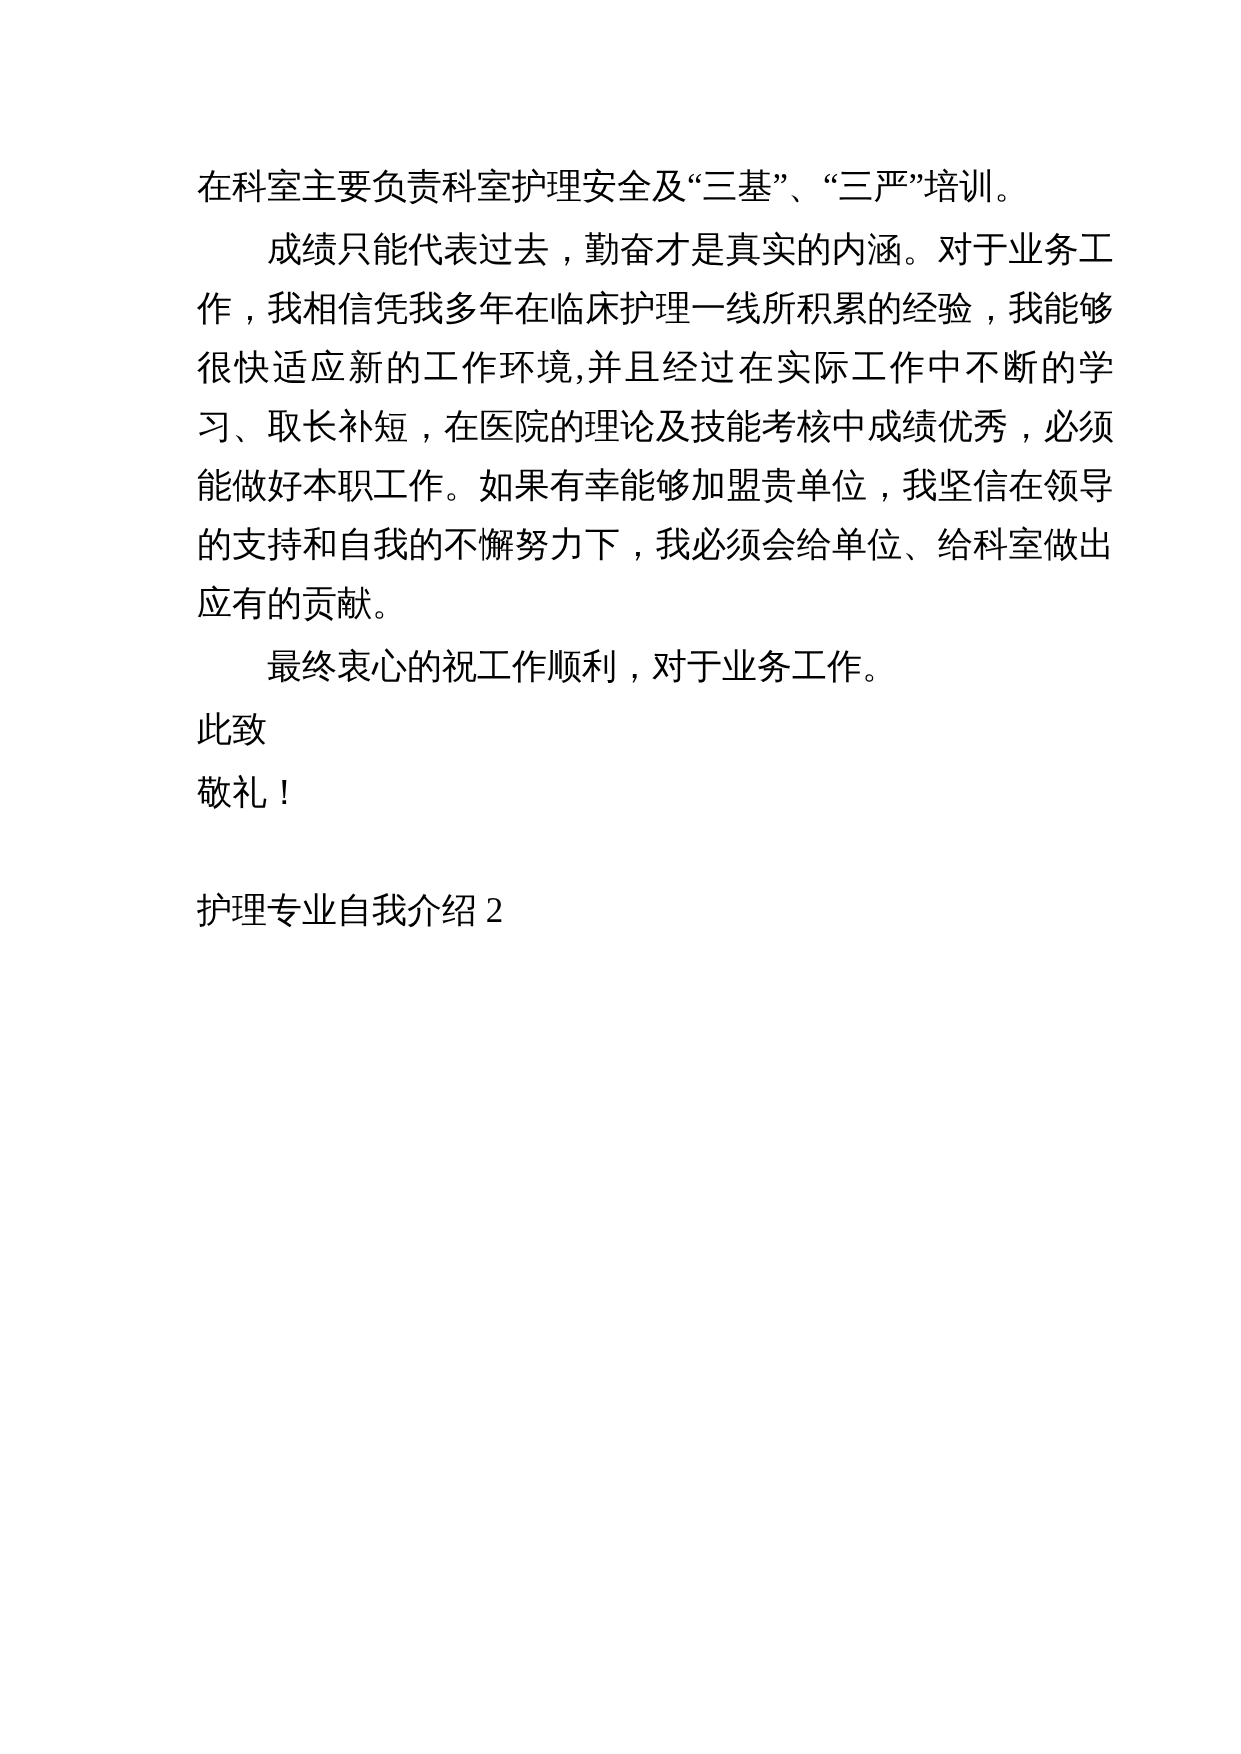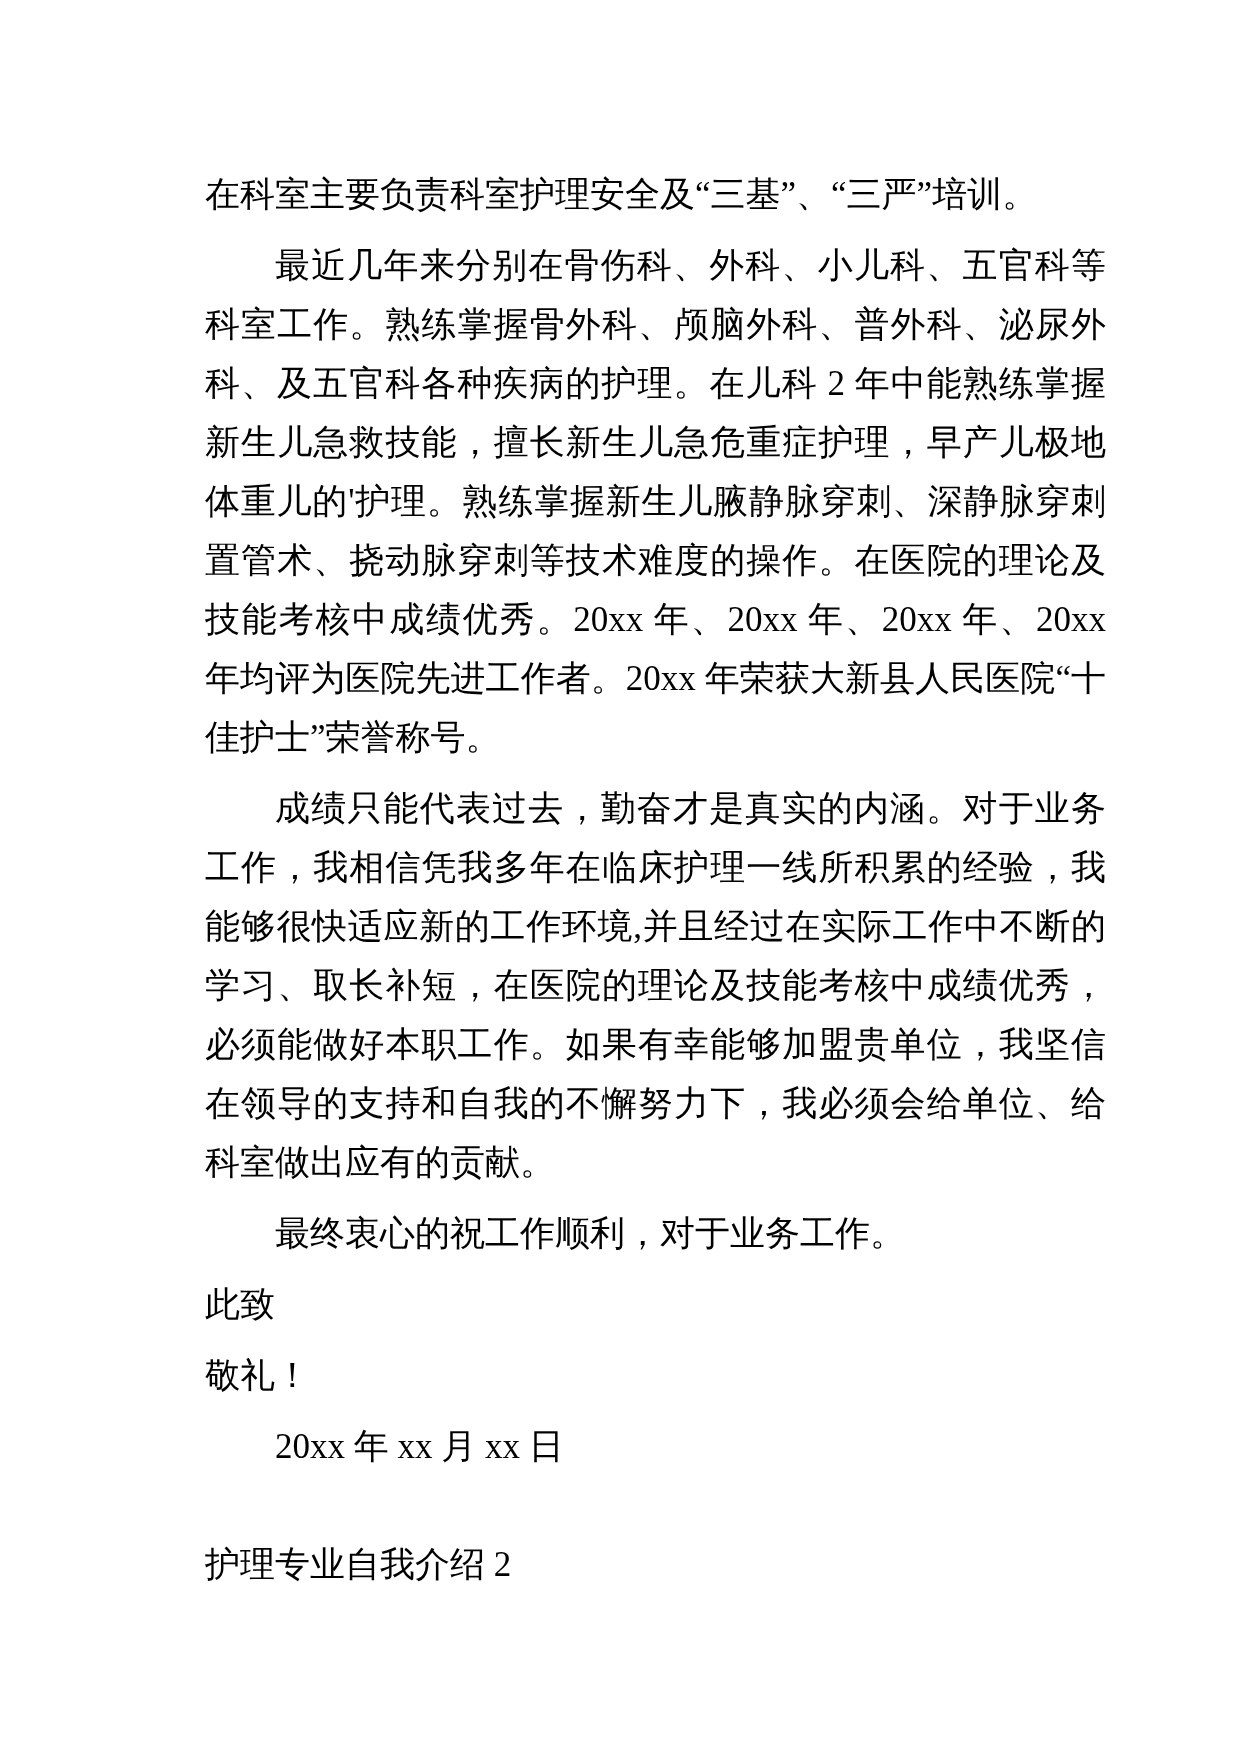--- a/index.html
+++ b/index.html
@@ -19,35 +19,33 @@
     left: 193px;
     top: 153px;
     width: 925px;
     color: #000000;
     font-size: 35px;
     line-height: 59px;
     text-align: justify;
     font-weight: 400;
   }
   .doc p {
-    margin: 12px;
+    margin: 4px;
     padding: 0;
   }
   .doc p.indent {
     text-indent: 2em;
   }
   .doc p.gap-above {
     margin-top: 59px;
   }
 </style>
 </head>
 <body>
 
 <div class="doc">
   <p>在科室主要负责科室护理安全及“三基”、“三严”培训。</p>
-  <p class="indent">最近几年来分别在骨伤科、外科、小儿科、五官科等科室工作。熟练掌握骨外科、颅脑外科、普外科、泌尿外科、及五官科各种疾病的护理。在儿科 2 年中能熟练掌握新生儿急救技能，擅长新生儿急危重症护理，早产儿极地体重儿的'护理。熟练掌握新生儿腋静脉穿刺、深静脉穿刺置管术、挠动脉穿刺等技术难度的操作。在医院的理论及技能考核中成绩优秀。20xx 年、20xx 年、20xx 年、20xx 年均评为医院先进工作者。20xx 年荣获大新县人民医院“十佳护士”荣誉称号。</p>
   <p class="indent">成绩只能代表过去，勤奋才是真实的内涵。对于业务工作，我相信凭我多年在临床护理一线所积累的经验，我能够很快适应新的工作环境,并且经过在实际工作中不断的学习、取长补短，在医院的理论及技能考核中成绩优秀，必须能做好本职工作。如果有幸能够加盟贵单位，我坚信在领导的支持和自我的不懈努力下，我必须会给单位、给科室做出应有的贡献。</p>
   <p class="indent">最终衷心的祝工作顺利，对于业务工作。</p>
   <p>此致</p>
   <p>敬礼！</p>
-  <p class="indent">20xx 年 xx 月 xx 日</p>
   <p class="gap-above">护理专业自我介绍 2</p>
 </div>
 
 </body></html>

